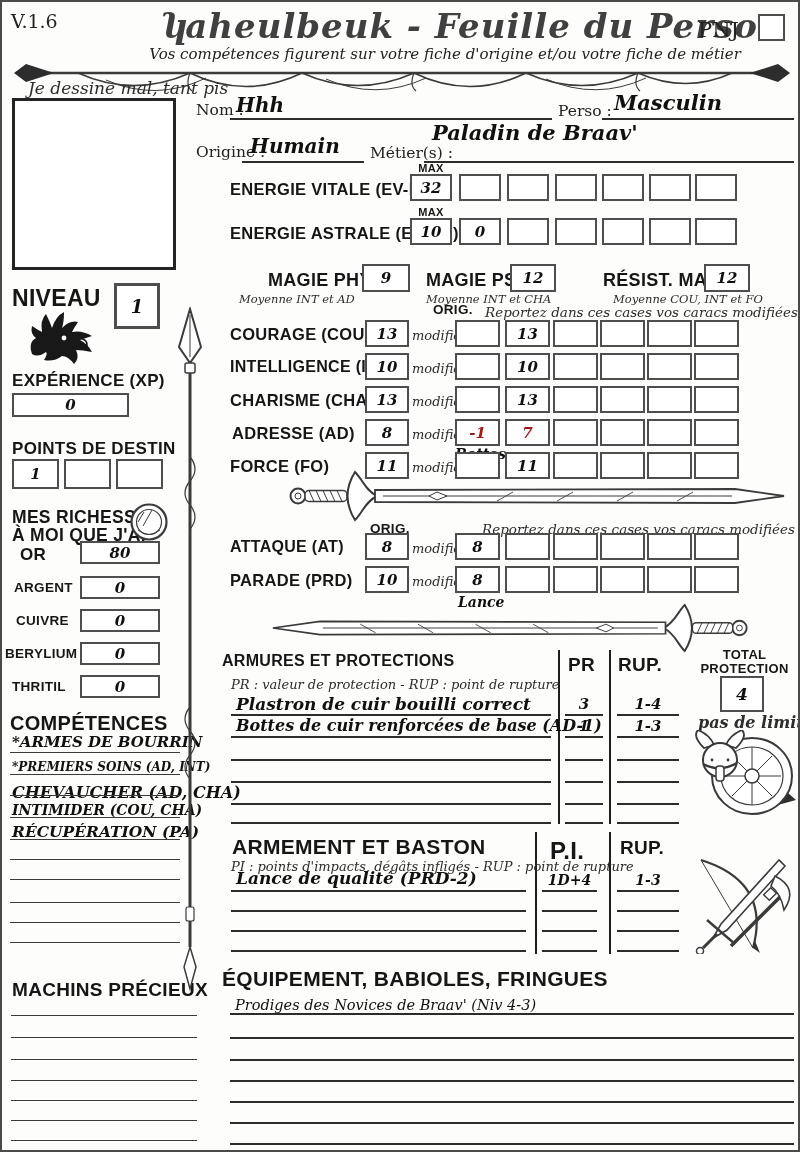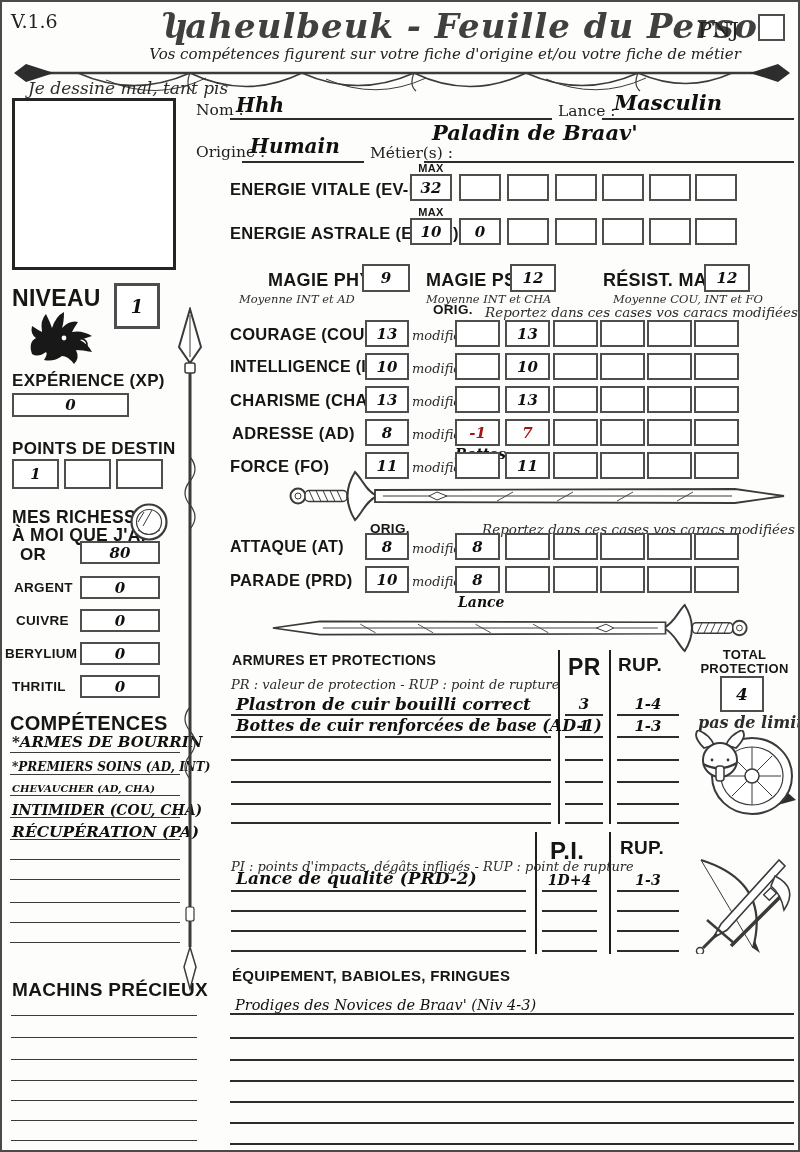--- a/index.html
+++ b/index.html
@@ -48,21 +48,21 @@
       <path d="M184,15 q-5,12 2,18 M408,15 q-5,12 2,18 M632,15 q-5,12 2,18" stroke-width="1.2"></path>
     </g>
   </svg>
 
   <div class="script" style="left:26px;top:76px;font-size:17px;">Je dessine mal, tant pis</div>
   <div class="abs" style="left:10px;top:96px;width:158px;height:166px;border:3px solid #242424;background:#fff;"></div>
 
   <div class="ser" style="left:194px;top:99px;font-size:15.5px;">Nom :</div>
   <div class="hand" style="left:234px;top:91px;font-size:20px;font-style:italic;">Hhh</div>
   <div class="line" style="left:228px;top:116px;width:322px;"></div>
-  <div class="ser" style="left:556px;top:100px;font-size:15.5px;">Lance :</div>
+  <div class="ser" style="left:556px;top:100px;font-size:15.5px;">Perso :</div>
   <div class="hand" style="left:612px;top:88px;font-size:21px;">Masculin</div>
   <div class="line" style="left:600px;top:116px;width:192px;"></div>
 
   <div class="ser" style="left:194px;top:141px;font-size:15.5px;">Origine :</div>
   <div class="hand" style="left:248px;top:132px;font-size:20px;">Humain</div>
   <div class="line" style="left:240px;top:159px;width:122px;"></div>
   <div class="ser" style="left:368px;top:142px;font-size:15.5px;">Métier(s) :</div>
   <div class="hand" style="left:430px;top:118px;font-size:21px;text-align:center;">Paladin de Braav'</div>
   <div class="line" style="left:422px;top:159px;width:370px;"></div>
 
@@ -310,21 +310,21 @@
   <div class="lbl" style="left:10px;top:677px;font-size:13.5px;">THRITIL</div>
   <div class="box" style="left:78px;top:673px;width:80px;height:23px;">
       <span class="v">0</span>
     </div>
 
   <div class="lbl" style="left:8px;top:710px;font-size:20px;">COMPÉTENCES</div>
   <div class="hand" style="left:10px;top:731px;font-size:15px;">*ARMES DE BOURRIN</div>
   <div class="line thin" style="left:8px;top:750px;width:170px;"></div>
   <div class="hand" style="left:10px;top:758px;font-size:12px;">*PREMIERS SOINS (AD, INT)</div>
   <div class="line thin" style="left:8px;top:772px;width:170px;"></div>
-  <div class="hand" style="left:10px;top:781px;font-size:10px;">CHEVAUCHER (AD, CHA)</div>
+  <div class="hand" style="left:10px;top:781px;font-size:16px;">CHEVAUCHER (AD, CHA)</div>
   <div class="line thin" style="left:8px;top:793px;width:170px;"></div>
   <div class="hand" style="left:10px;top:800px;font-size:14px;">INTIMIDER (COU, CHA)</div>
   <div class="line thin" style="left:8px;top:815px;width:170px;"></div>
   <div class="hand" style="left:10px;top:820px;font-size:15.5px;">RÉCUPÉRATION (PA)</div>
   <div class="line thin" style="left:8px;top:837px;width:170px;"></div>
   <div class="line thin" style="left:8px;top:857px;width:170px;"></div>
   <div class="line thin" style="left:8px;top:877px;width:170px;"></div>
   <div class="line thin" style="left:8px;top:900px;width:170px;"></div>
   <div class="line thin" style="left:8px;top:920px;width:170px;"></div>
   <div class="line thin" style="left:8px;top:940px;width:170px;"></div>
@@ -344,22 +344,22 @@
       <path d="M30,8 V50" stroke-width="1" fill="none"></path>
       <rect x="25" y="56" width="10" height="10" rx="2" stroke-width="1.5"></rect>
       <path d="M30,66 V640" stroke-width="3" fill="none"></path>
       <path d="M30,150 q10,12 0,24 q-10,12 0,24 q10,12 0,24" stroke-width="1.2" fill="none"></path>
       <path d="M30,400 q-10,12 0,24 q10,12 0,24 q-10,12 0,24" stroke-width="1.2" fill="none"></path>
       <rect x="26" y="600" width="8" height="14" rx="2" stroke-width="1.2"></rect>
       <polygon points="30,640 36,660 30,682 24,660" stroke-width="1.5"></polygon>
     </g>
   </svg>
 
-  <div class="lbl" style="left:230px;top:650px;font-size:14px;">ARMURES ET PROTECTIONS</div>
-  <div class="lbl" style="left:566px;top:652px;font-size:23px;">PR</div>
+  <div class="lbl" style="left:220px;top:650px;font-size:16px;">ARMURES ET PROTECTIONS</div>
+  <div class="lbl" style="left:566px;top:652px;font-size:19px;">PR</div>
   <div class="lbl" style="left:616px;top:652px;font-size:19px;">RUP.</div>
   <div class="vline" style="left:556px;top:648px;height:174px;"></div>
   <div class="vline" style="left:607px;top:648px;height:174px;"></div>
   <div class="script" style="left:229px;top:675px;font-size:13px;">PR : valeur de protection - RUP : point de rupture</div>
 
   <div class="hand" style="left:234px;top:692px;font-size:17px;">Plastron de cuir bouilli correct</div>
   <div class="hand ctr" style="left:563px;top:693px;width:38px;font-size:15px;">3</div>
   <div class="hand ctr" style="left:615px;top:693px;width:62px;font-size:15px;">1-4</div>
   <div class="line" style="left:229px;top:712px;width:320px;"></div>
   <div class="line" style="left:563px;top:712px;width:38px;"></div>
@@ -402,20 +402,21 @@
       <path d="M14,18 Q2,6 8,0 Q20,5 24,15 Z" stroke-width="1.8"></path>
       <path d="M46,18 Q58,6 52,0 Q40,5 36,15 Z" stroke-width="1.8"></path>
       <circle cx="30" cy="30" r="17" stroke-width="2"></circle>
       <path d="M13,34 Q30,43 47,33" stroke-width="2.5" fill="none"></path>
       <rect x="26" y="36" width="8" height="15" rx="3" stroke-width="1.5"></rect>
       <circle cx="22" cy="30" r="1.4" fill="#333" stroke="none"></circle>
       <circle cx="38" cy="30" r="1.4" fill="#333" stroke="none"></circle>
     </g>
   </svg>
 
+  <div class="lbl" style="left:230px;top:833px;font-size:21px;">ARMEMENT ET BASTON</div>
   <div class="lbl" style="left:548px;top:835px;font-size:24px;">P.I.</div>
   <div class="lbl" style="left:618px;top:835px;font-size:19px;">RUP.</div>
   <div class="vline" style="left:533px;top:830px;height:122px;"></div>
   <div class="vline" style="left:607px;top:830px;height:122px;"></div>
   <div class="script" style="left:229px;top:857px;font-size:13px;">PI : points d'impacts, dégâts infligés - RUP : point de rupture</div>
 
   <div class="hand" style="left:234px;top:866px;font-size:17px;">Lance de qualité (PRD-2)</div>
   <div class="hand ctr" style="left:540px;top:870px;width:55px;font-size:14px;">1D+4</div>
   <div class="hand ctr" style="left:615px;top:870px;width:62px;font-size:14px;">1-3</div>
   <div class="line" style="left:229px;top:888px;width:295px;"></div>
@@ -440,21 +441,21 @@
       <path d="M92,6 L34,70 L26,84 L40,76 L98,12 Z" fill="#fff" stroke-width="1.6"></path>
       <path d="M20,66 L48,90" stroke-width="2.4"></path>
       <path d="M30,80 L16,94" stroke-width="3"></path>
       <circle cx="13" cy="97" r="3.5" fill="#fff" stroke-width="1.5"></circle>
       <path d="M44,92 L98,38" stroke-width="3.5"></path>
       <path d="M88,22 Q112,34 97,56 Q94,40 84,32 Z" fill="#fff" stroke-width="1.6"></path>
       <rect x="78" y="36" width="10" height="8" fill="#fff" stroke-width="1.4" transform="rotate(-45 83 40)"></rect>
     </g>
   </svg>
 
-  <div class="lbl" style="left:230px;top:965px;font-size:15px;">ÉQUIPEMENT, BABIOLES, FRINGUES</div>
+  <div class="lbl" style="left:220px;top:965px;font-size:21px;">ÉQUIPEMENT, BABIOLES, FRINGUES</div>
   <div class="hand" style="left:233px;top:995px;font-size:14.5px;font-weight:400;">Prodiges des Novices de Braav' (Niv 4-3)</div>
   <div class="line" style="left:228px;top:1011px;width:564px;"></div>
   <div class="line" style="left:228px;top:1035px;width:564px;"></div>
   <div class="line" style="left:228px;top:1057px;width:564px;"></div>
   <div class="line" style="left:228px;top:1078px;width:564px;"></div>
   <div class="line" style="left:228px;top:1099px;width:564px;"></div>
   <div class="line" style="left:228px;top:1120px;width:564px;"></div>
   <div class="line" style="left:228px;top:1141px;width:564px;"></div>
 
 </div>

